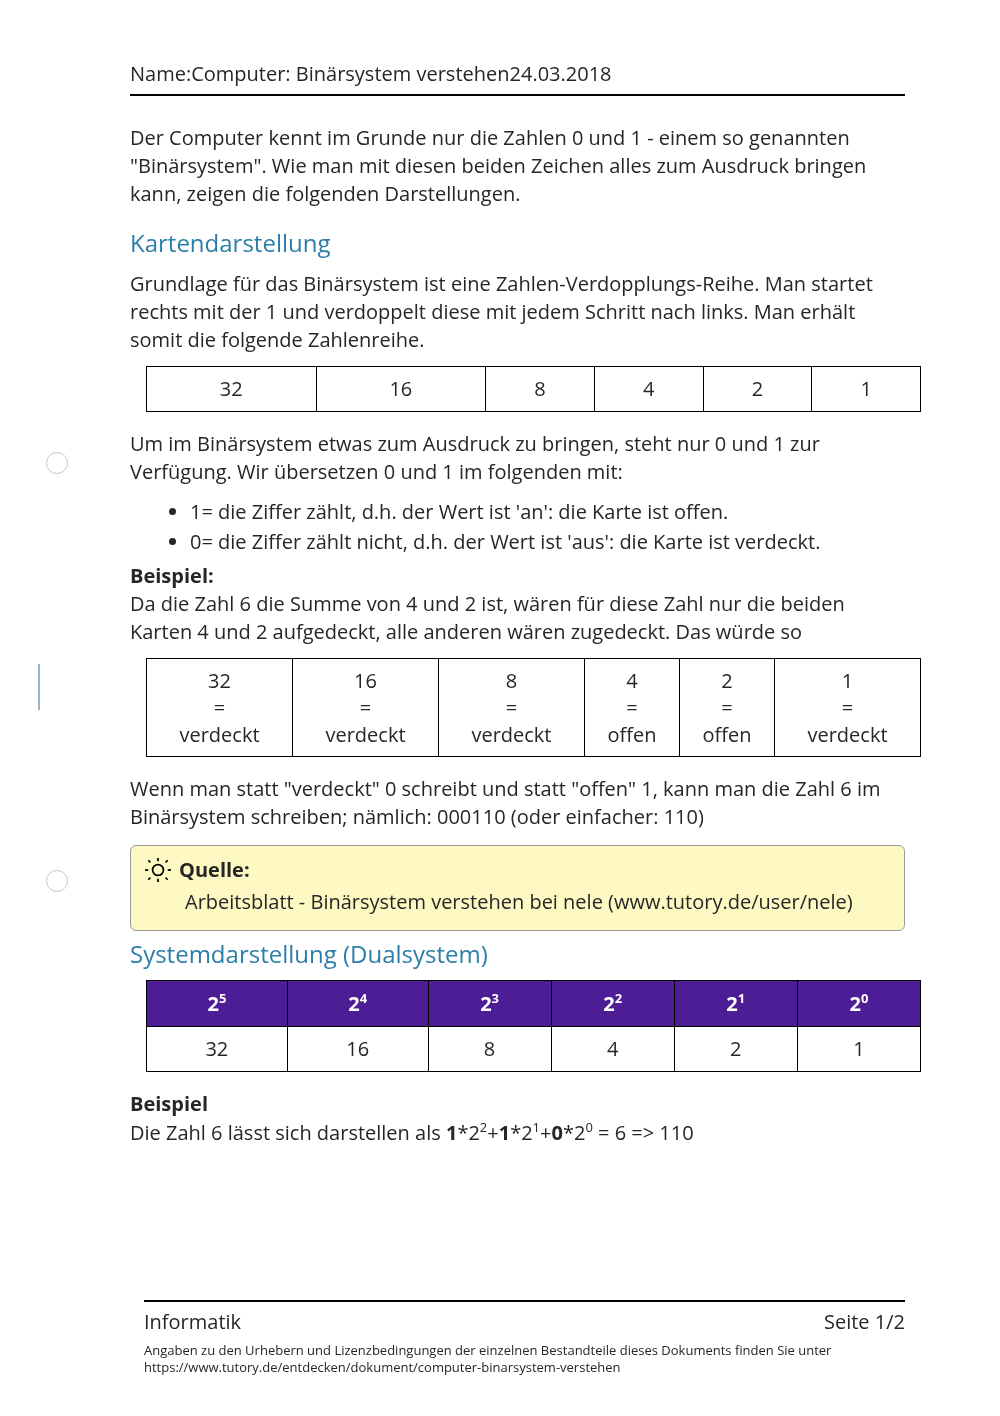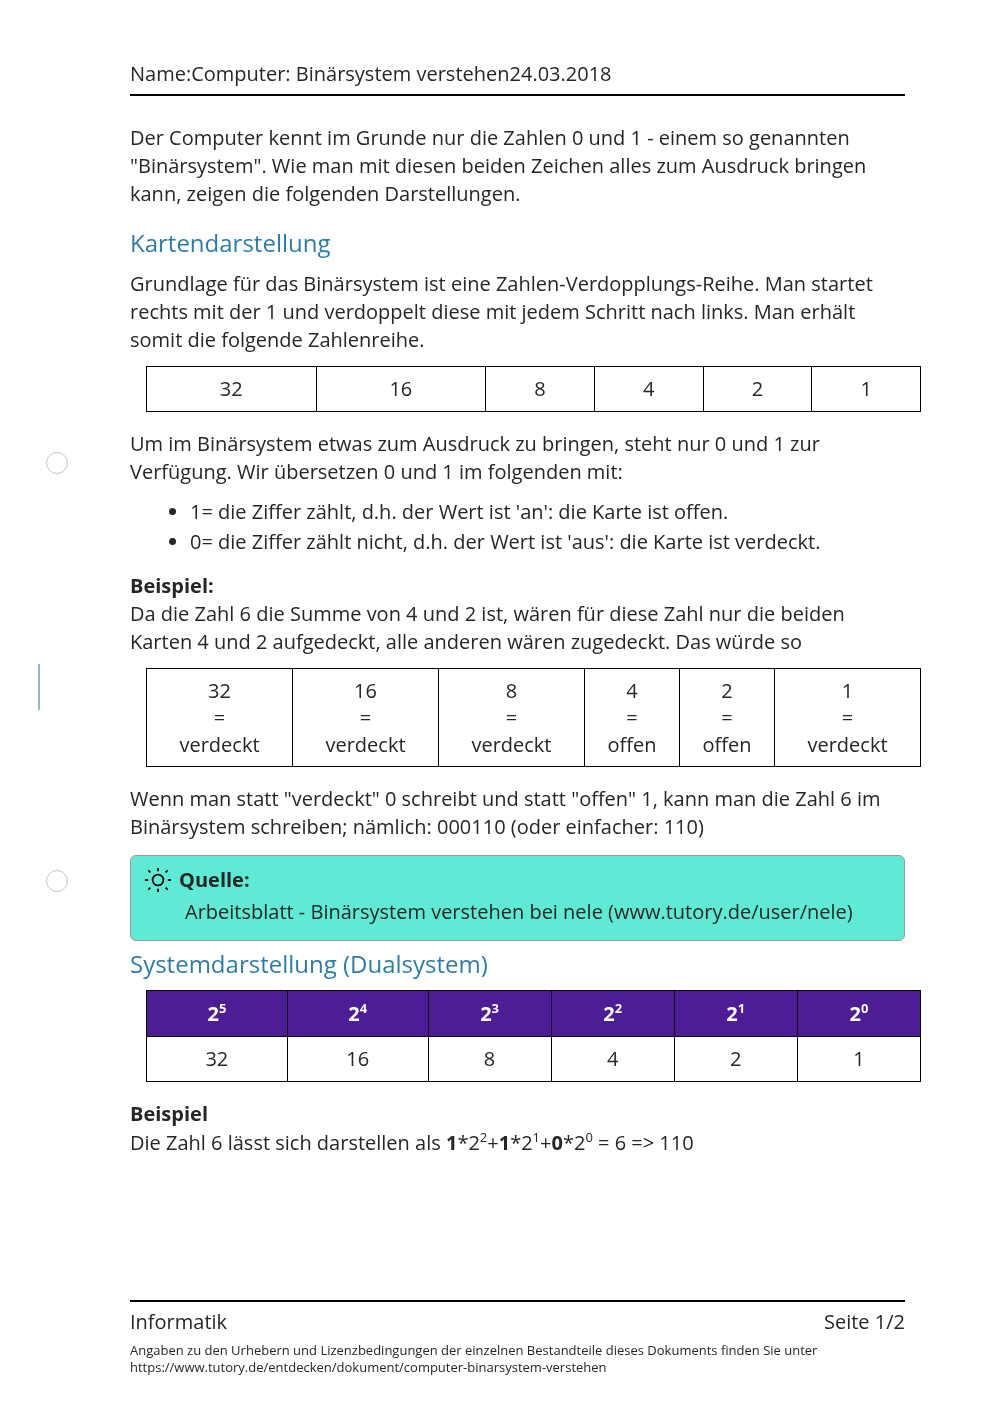--- a/index.html
+++ b/index.html
@@ -51,48 +51,48 @@
     font-weight: 400;
   }
   table.grid th {
     background: #4c1d95;
     color: #fff;
     font-weight: 700;
   }
   ul.bullets {
     list-style: disc;
     margin-left: 60px;
-    margin-bottom: 16px;
+    margin-bottom: 6px;
   }
   ul.bullets li { margin-bottom: 2px; }
   .bold { font-weight: 700; }
   .callout {
     border: 1.5px solid #9a9a9a;
     border-radius: 6px;
-    background: #5eead4;
+    background: #fef9c3;
     padding: 10px 15px 14px 14px;
     margin: 14px 0 6px 0;
   }
   .callout-head {
     display: flex;
     align-items: center;
     gap: 8px;
     font-weight: 700;
     margin-bottom: 4px;
   }
   .callout-body { padding-left: 40px; }
   .bulb-icon {
     width: 26px;
     height: 26px;
     display: inline-block;
   }
   .footer {
     position: absolute;
     bottom: 40px;
-    left: 130px;
+    left: 144px;
     right: 95px;
   }
   .footer-line {
     border-top: 2px solid #000;
     padding-top: 6px;
     display: flex;
     justify-content: space-between;
     font-size: 20px;
     margin-bottom: 6px;
   }

